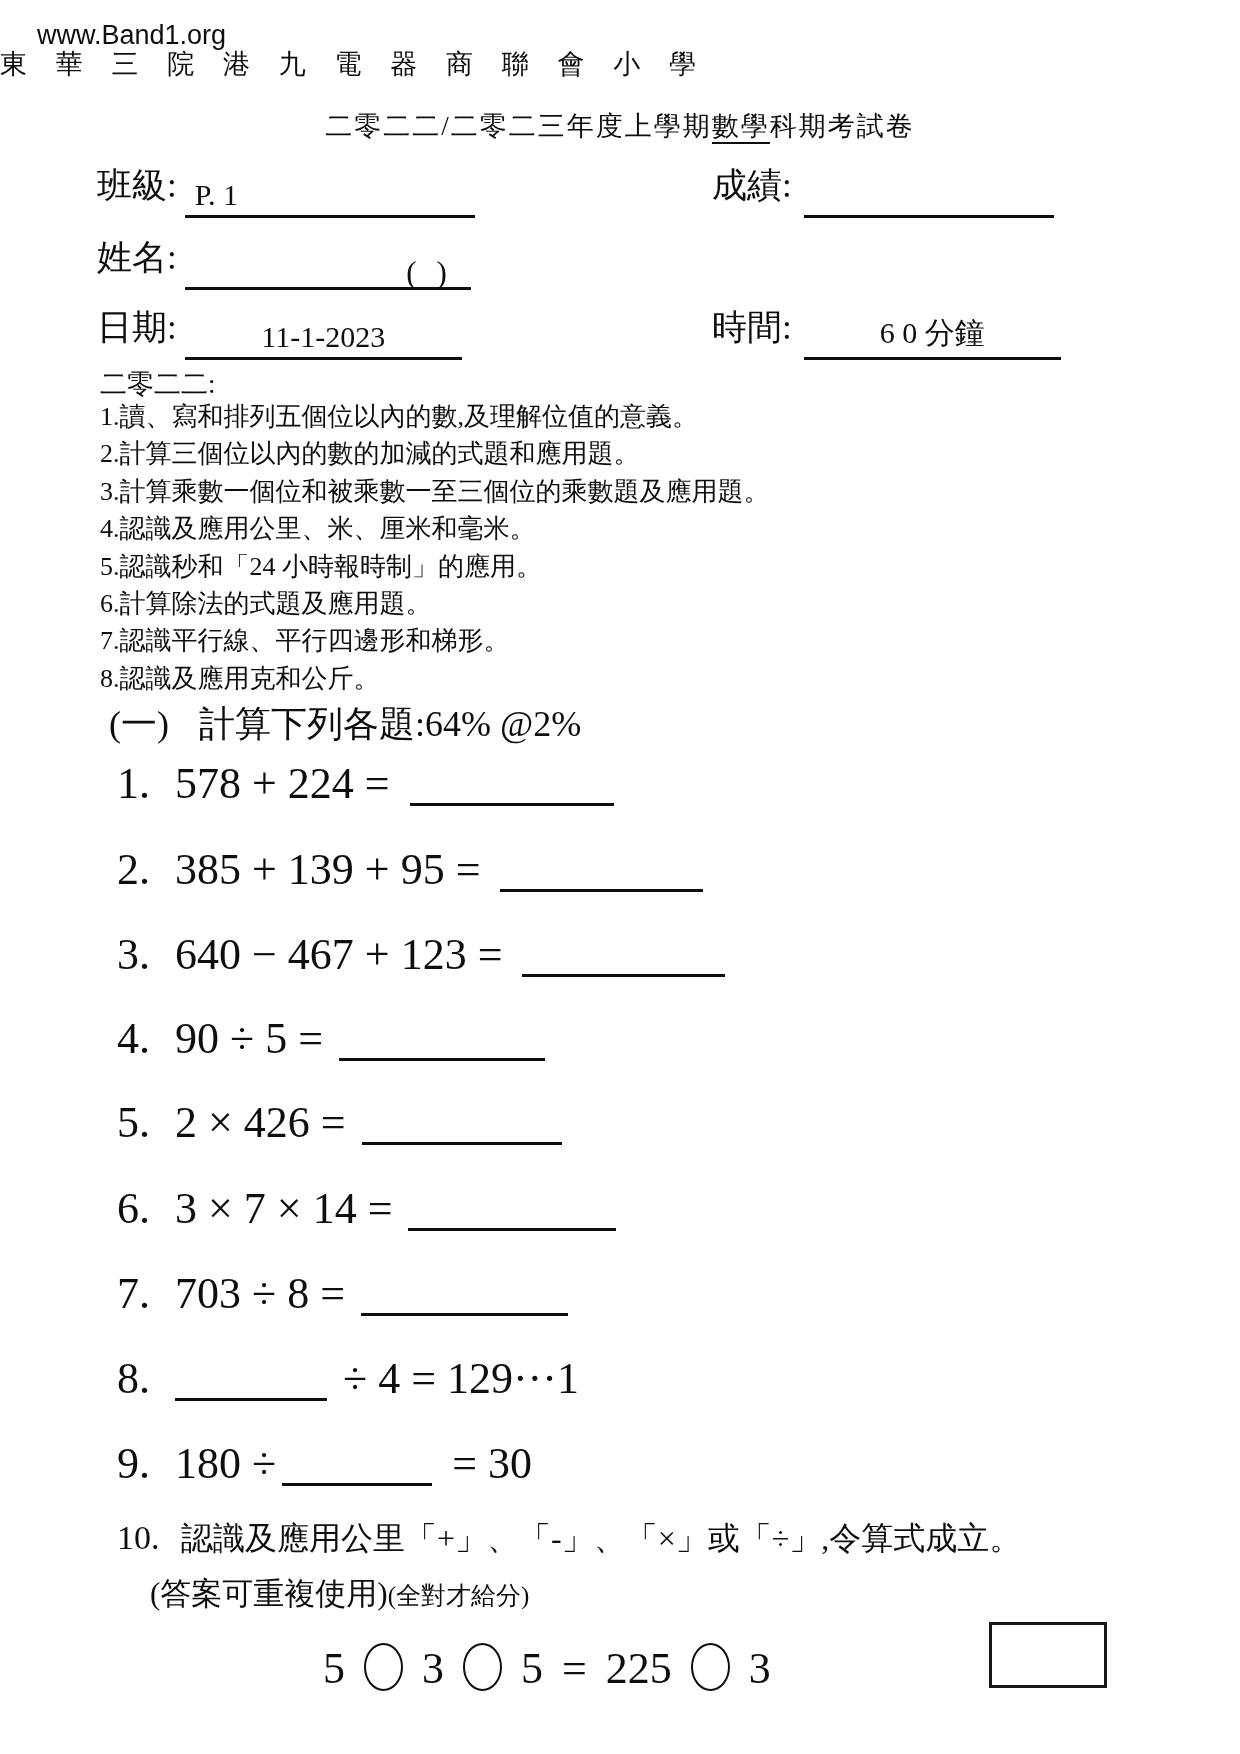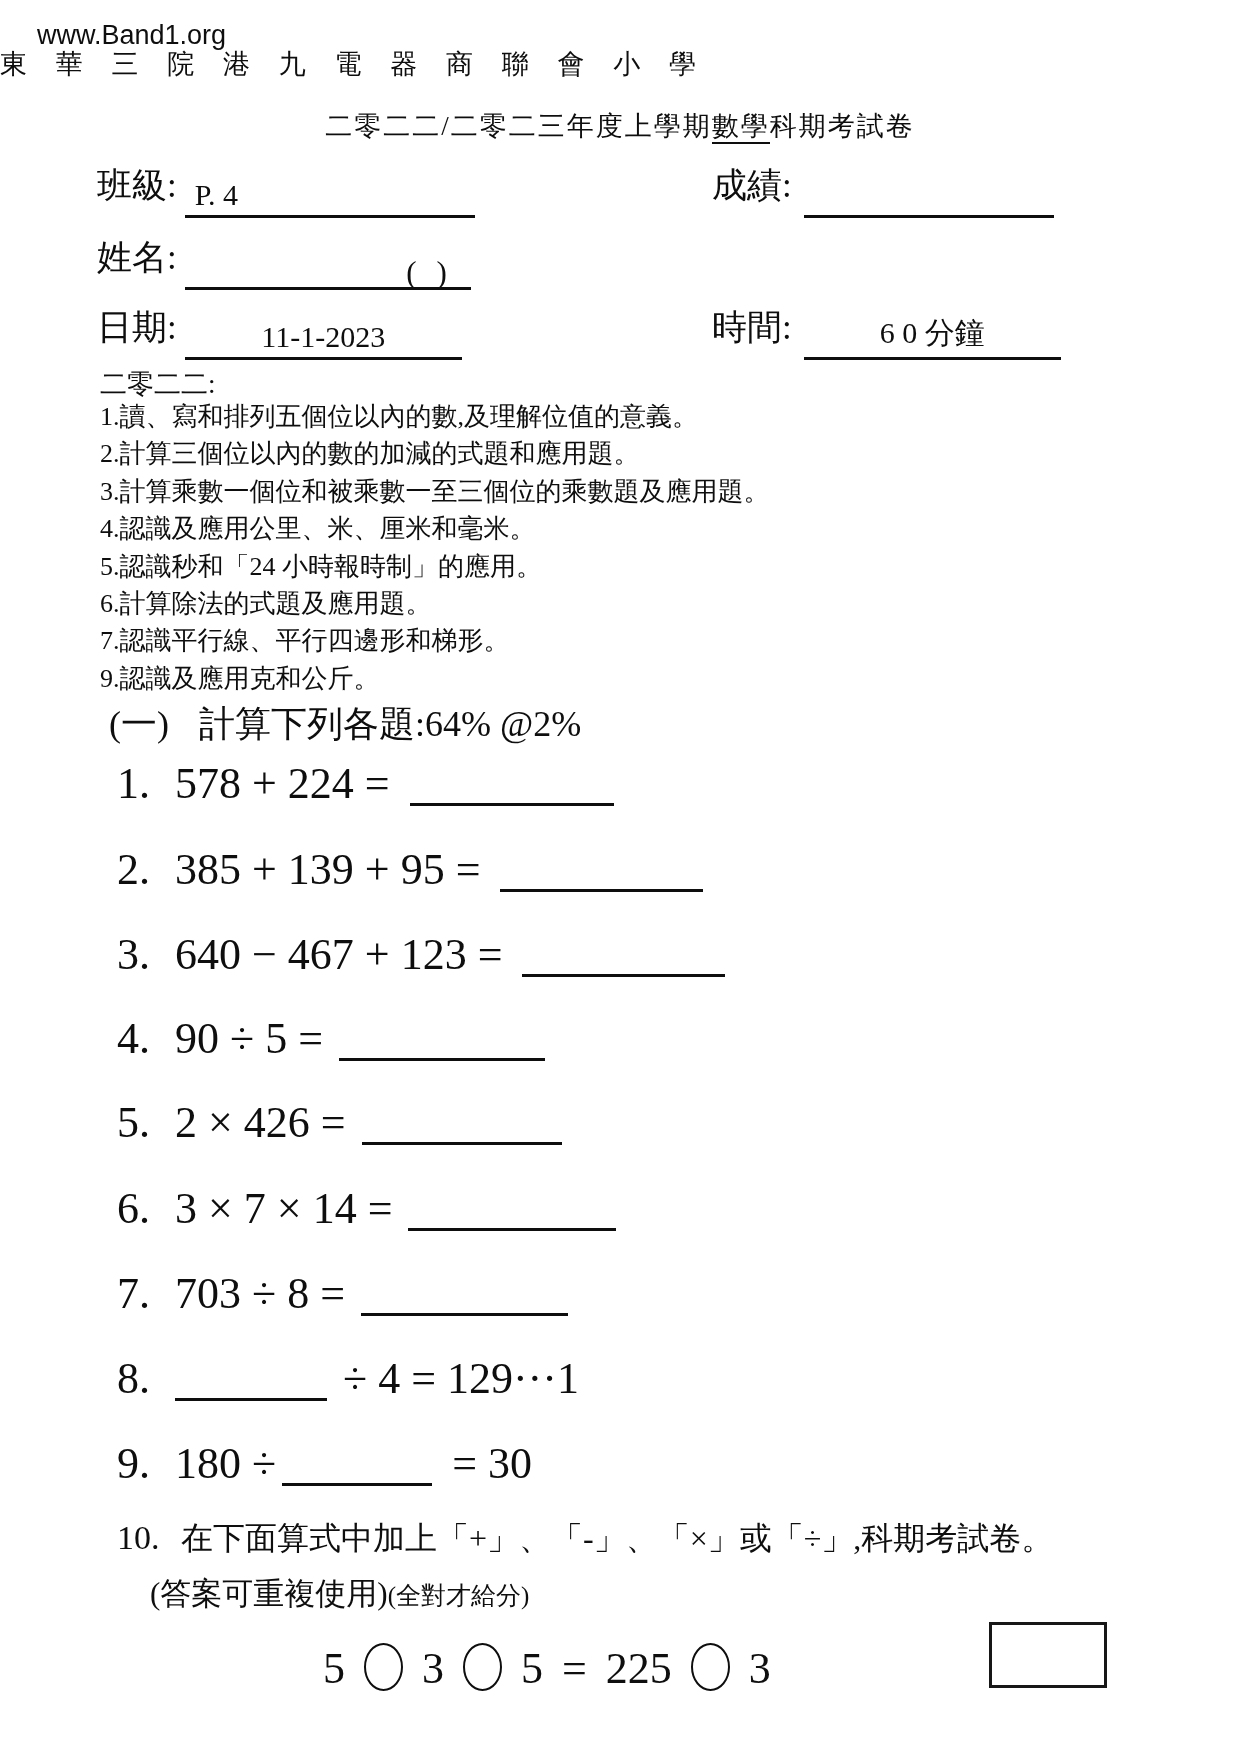--- a/index.html
+++ b/index.html
@@ -52,21 +52,21 @@
 <div class="page">
 
   <div class="abs logo">www.Band1.org</div>
 
   <div class="abs title1">東 華 三 院 港 九 電 器 商 聯 會 小 學</div>
   <div class="abs title2"><span>二零二二/二零二三年度上學期</span><span class="subj-underline">數學</span><span>科期考試卷</span></div>
 
   <div class="field" style="left:97px;top:164px;">
     <span class="flabel">班級:</span>
     <span class="fline leftalign" style="width:290px;margin-left:8px;">
-      <span class="fvalue" style="padding-left:10px;">P. 4</span>
+      <span class="fvalue" style="padding-left:10px;">P. 1</span>
     </span>
   </div>
   <div class="field" style="left:712px;top:164px;">
     <span class="flabel">成績:</span>
     <span class="fline" style="width:250px;margin-left:12px;"></span>
   </div>
 
   <div class="field" style="left:97px;top:236px;">
     <span class="flabel">姓名:</span>
     <span class="fline" style="width:286px;margin-left:8px;">
@@ -89,21 +89,21 @@
 
   <div class="abs assess-head">二零二二:</div>
   <div class="abs assess-list">
     <div>1.讀、寫和排列五個位以內的數,及理解位值的意義。</div>
     <div>2.計算三個位以內的數的加減的式題和應用題。</div>
     <div>3.計算乘數一個位和被乘數一至三個位的乘數題及應用題。</div>
     <div>4.認識及應用公里、米、厘米和毫米。</div>
     <div>5.認識秒和「24 小時報時制」的應用。</div>
     <div>6.計算除法的式題及應用題。</div>
     <div>7.認識平行線、平行四邊形和梯形。</div>
-    <div>9.認識及應用克和公斤。</div>
+    <div>8.認識及應用克和公斤。</div>
   </div>
 
   <div class="abs sec-head">
     <span>(一)</span>
     <span class="gap"></span>
     <span>計算下列各題:64% @2%</span>
   </div>
 
   <div class="q" style="top:758px;">
     <span class="qnum">1.</span><span class="qexpr">578 + 224 =</span><span class="blank ml20" style="width:204px;"></span>
@@ -135,21 +135,21 @@
 
   <div class="q" style="top:1353px;">
     <span class="qnum">8.</span><span class="blank" style="width:152px;"></span><span class="qexpr ml16">÷ 4 = 129···1</span>
   </div>
 
   <div class="q" style="top:1438px;">
     <span class="qnum">9.</span><span class="qexpr">180 ÷</span><span class="blank ml6" style="width:150px;"></span><span class="qexpr ml20">= 30</span>
   </div>
 
   <div class="q10">
-    <span class="qnum10">10.</span><span>在下面算式中加上「+」、「-」、「×」或「÷」,科期考試卷。</span>
+    <span class="qnum10">10.</span><span>認識及應用公里「+」、「-」、「×」或「÷」,令算式成立。</span>
   </div>
   <div class="q10-note">
     <span class="note-big">(答案可重複使用)</span><span class="note-small">(全對才給分)</span>
   </div>
 
   <div class="equation">
     <span class="num">5</span>
     <span class="op-circle"></span>
     <span class="num">3</span>
     <span class="op-circle"></span>

